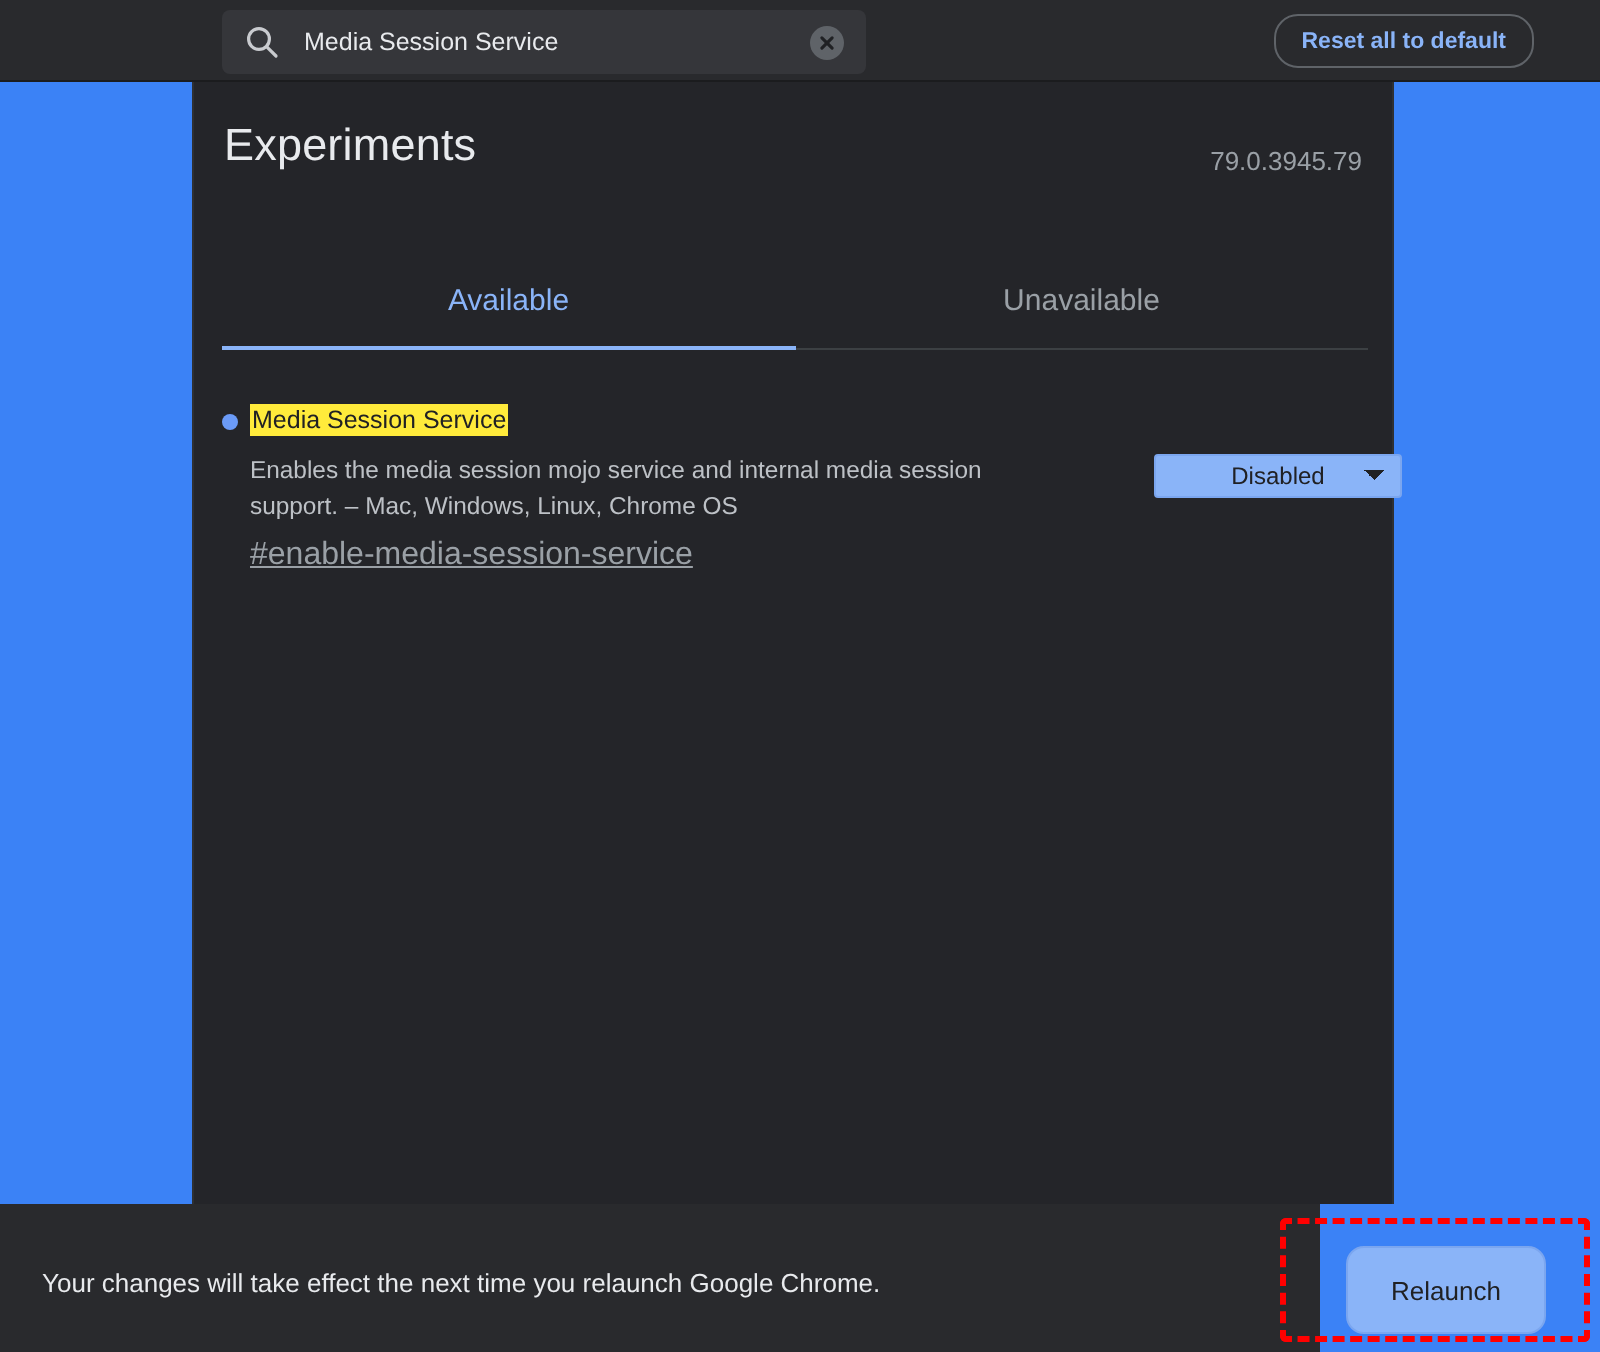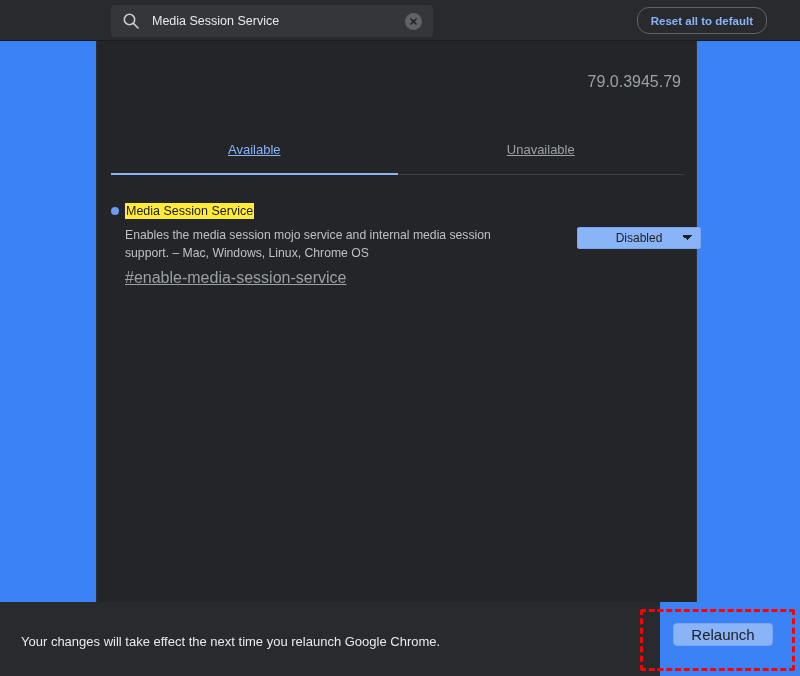--- a/index.html
+++ b/index.html
@@ -103,21 +103,21 @@
     left: 15px; top: 19px;
     color: #e8eaed;
     font-size: 22.5px;
     font-weight: normal;
     letter-spacing: .1px;
   }
   .version {
     position: absolute;
     right: 15px; top: 32px;
     color: #9aa0a6;
-    font-size: 16px;
+    font-size: 13px;
     text-align: right;
   }
 
   
   .tabs {
     position: absolute;
     left: 14px; top: 96px;
     width: 573px;
     height: 38px;
     display: flex;
@@ -126,24 +126,23 @@
   .tab {
     flex: 1 1 0;
     display: flex;
     align-items: flex-start;
     justify-content: center;
     padding-top: 5px;
     background: transparent;
     border: none;
     cursor: pointer;
     font-family: "Liberation Sans", sans-serif;
-    font-size: 13px;
+    font-size: 15px;
     color: #9aa0a6;
     position: relative;
-    text-decoration: underline;
   }
   .tab.active { color: #8ab4f8; }
   .tab.active::after {
     content: "";
     position: absolute;
     left: 0; right: 0; bottom: -1px;
     height: 2px;
     background: #8ab4f8;
   }
 
@@ -234,27 +233,27 @@
   }
   .relaunch-text {
     position: absolute;
     left: 21px; top: 32px;
     color: #e8eaed;
     font-size: 13px;
   }
   .relaunch-btn {
     position: absolute;
     left: 673px; top: 623px;
-    width: 100px; height: 23px;
+    width: 100px; height: 44px;
     background: #8ab4f8;
     color: #202124;
     border: 1px solid #7ba6ef;
-    border-radius: 4px;
-    font-family: "Liberation Sans", sans-serif;
-    font-size: 15px;
+    border-radius: 9px;
+    font-family: "Liberation Sans", sans-serif;
+    font-size: 13px;
     cursor: pointer;
   }
 
   
   .annotation-box {
     position: absolute;
     left: 640px; top: 609px;
     width: 155px; height: 62px;
     border: 3px dashed #ff0000;
     border-radius: 3px;
@@ -280,20 +279,21 @@
           <line x1="3.2" y1="3.2" x2="8.8" y2="8.8"></line>
           <line x1="8.8" y1="3.2" x2="3.2" y2="8.8"></line>
         </svg>
       </button>
     </div>
     <button class="reset-btn">Reset all to default</button>
   </div>
 
   <div class="content-panel">
 
+    <h1 class="page-title">Experiments</h1>
     <div class="version">79.0.3945.79</div>
 
     <div class="tabs">
       <button class="tab active">Available</button>
       <button class="tab">Unavailable</button>
     </div>
 
     <div class="experiment">
       <div class="exp-main">
         <span class="exp-dot"></span>

